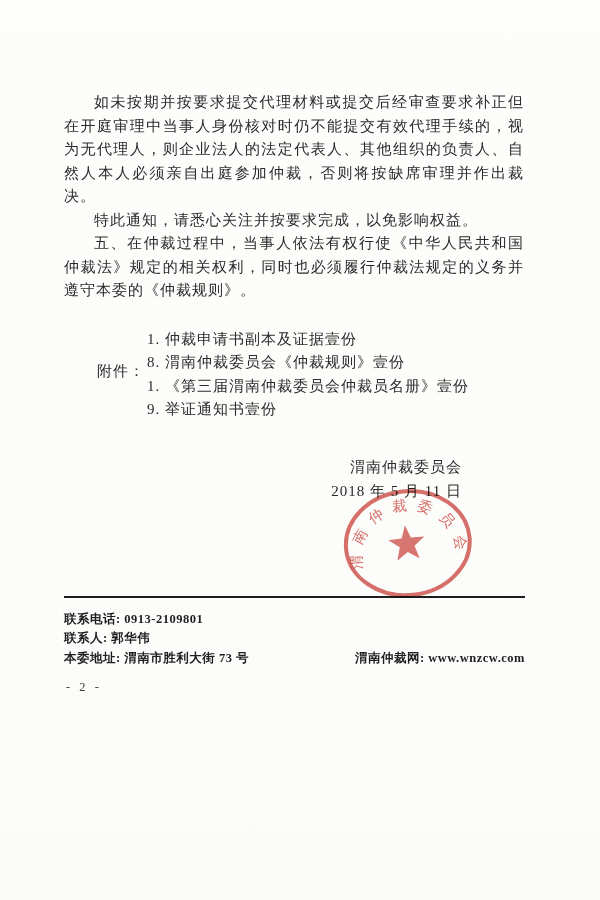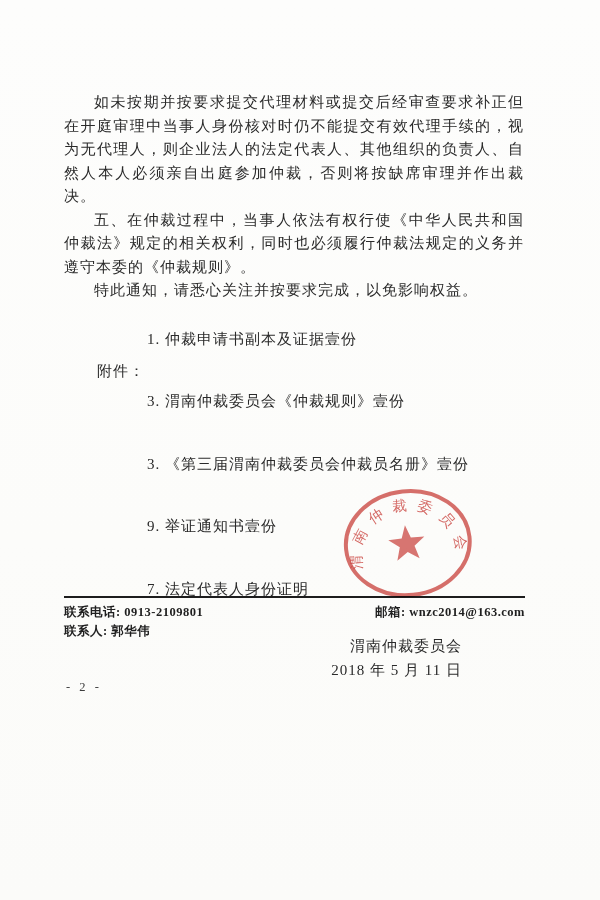--- a/index.html
+++ b/index.html
@@ -33,21 +33,21 @@
   .attachments {
     display: flex;
     margin-left: 33px;
     margin-top: 25px;
   }
   .att-label {
     flex: 0 0 50px;
     white-space: nowrap;
     margin-top: 32px;
   }
-  .att-items { display: flex; flex-direction: column; gap: 39px; }
+  .att-items { display: flex; flex-direction: column; }
   .att-item { white-space: nowrap; }
   
   .signature {
     margin-top: 33px;
     text-align: right;
     padding-right: 62px;
     line-height: 24px;
   }
   
   .stamp {
@@ -61,21 +61,21 @@
     z-index: 3;
   }
   .stamp svg { transform: rotate(-6deg); }
   
   .footer {
     position: absolute;
     left: 64px;
     right: 75px;
     top: 596px;
     border-top: 2px solid #1d1d1d;
-    padding-top: 5px;
+    padding-top: 12px;
     font-size: 12.5px;
     font-weight: bold;
     color: #1f1f1f;
     letter-spacing: 0.5px;
   }
   .footer-row {
     display: flex;
     justify-content: space-between;
     line-height: 19.3px;
     white-space: nowrap;
@@ -89,31 +89,30 @@
     color: #3c3c3c;
   }
 </style>
 </head>
 <body>
 
 <div class="page">
 
   <div class="content">
     <p class="para">如未按期并按要求提交代理材料或提交后经审查要求补正但在开庭审理中当事人身份核对时仍不能提交有效代理手续的，视为无代理人，则企业法人的法定代表人、其他组织的负责人、自然人本人必须亲自出庭参加仲裁，否则将按缺席审理并作出裁决。</p>
+    <p class="para">特此通知，请悉心关注并按要求完成，以免影响权益。</p>
     <p class="para">五、在仲裁过程中，当事人依法有权行使《中华人民共和国仲裁法》规定的相关权利，同时也必须履行仲裁法规定的义务并遵守本委的《仲裁规则》。</p>
-    <p class="para">特此通知，请悉心关注并按要求完成，以免影响权益。</p>
 
     <div class="attachments">
       <span class="att-label">附件：</span>
       <div class="att-items">
         <div class="att-item">1. 仲裁申请书副本及证据壹份</div>
-        <div class="att-item">3. 渭南仲裁委员会《仲裁规则》壹份</div>
-        <div class="att-item">3. 《第三届渭南仲裁委员会仲裁员名册》壹份</div>
+        <div class="att-item">8. 渭南仲裁委员会《仲裁规则》壹份</div>
+        <div class="att-item">1. 《第三届渭南仲裁委员会仲裁员名册》壹份</div>
         <div class="att-item">9. 举证通知书壹份</div>
-        <div class="att-item">7. 法定代表人身份证明</div>
       </div>
     </div>
 
     <div class="signature">
       <div>渭南仲裁委员会</div>
       <div>2018 年 5 月 11 日</div>
     </div>
   </div>
 
   <div class="stamp">
@@ -125,22 +124,25 @@
       <text font-size="14.5" fill="#d0504c" opacity="0.85" letter-spacing="9" font-family="Liberation Serif, DejaVu Serif, serif">
         <textPath href="#seal-arc" startOffset="50%" text-anchor="middle">渭南仲裁委员会</textPath>
       </text>
       <polygon points="67,39 71.6,51.7 85.1,52.1 74.4,60.4 78.2,73.4 67,65.8 55.8,73.4 59.6,60.4 48.9,52.1 62.4,51.7" fill="#d0504c" opacity="0.78"></polygon>
     </svg>
   </div>
 
   <div class="footer">
     <div class="footer-row">
       <span>联系电话: 0913-2109801</span>
-      <span>邮箱: wnzc2014@163.com</span>
     </div>
     <div class="footer-row">
       <span>联系人: 郭华伟</span>
+    </div>
+    <div class="footer-row">
+      <span>本委地址: 渭南市胜利大街 73 号</span>
+      <span>渭南仲裁网: www.wnzcw.com</span>
     </div>
   </div>
 
   <div class="page-number">- 2 -</div>
 
 </div>
 
 </body></html>

